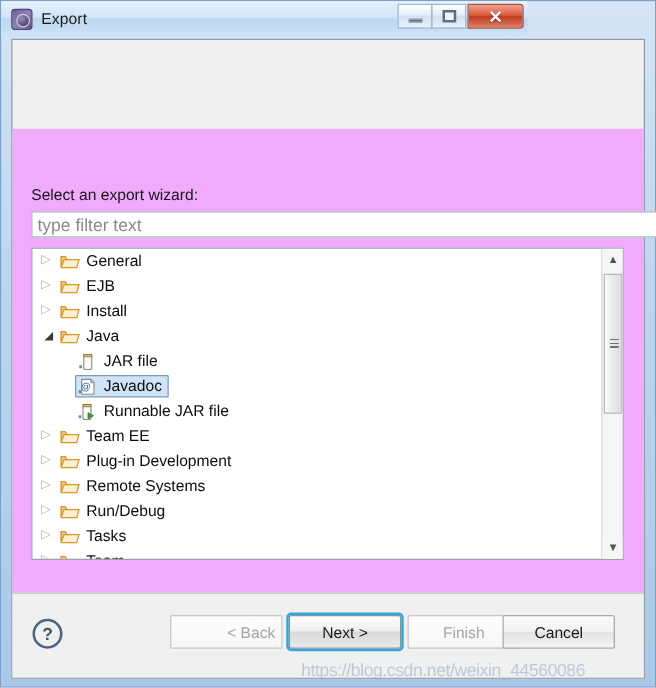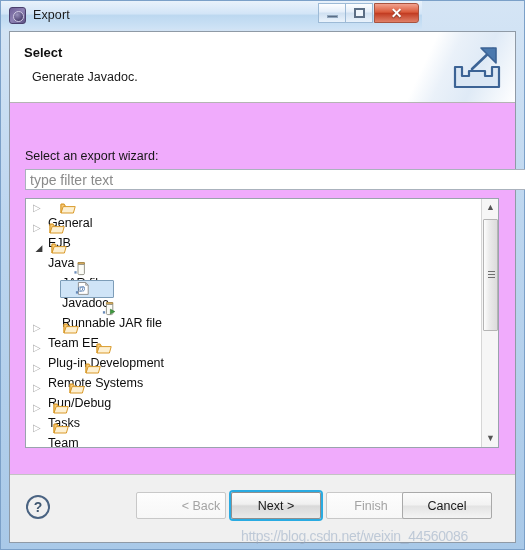--- a/index.html
+++ b/index.html
@@ -177,21 +177,21 @@
 
   .tree-row.selected .sel-wrap {
     background: #cfe4f7;
     border: 1px solid #7d9db8;
     padding: 0 4px 0 1px;
     display: inline-flex; align-items: center;
     height: 18px;
     border-radius: 1px;
   }
   .sel-wrap { display:inline-flex; align-items:center; height:18px; padding: 0 4px 0 1px;
-              border:1px solid transparent;flex-direction:column; }
+              border:1px solid transparent; }
   .row-label { line-height: 16px; }
 
   
   #tree-scroll {
     position: absolute; right: 0; top: 0; width: 17px; height: 248px;
     background: #f6f6f6; border-left: 1px solid #d6d6d6;
   }
   .sb-arrow {
     position:absolute; left:0; width:17px; height:17px;
     display:flex; align-items:center; justify-content:center;
@@ -272,30 +272,20 @@
         <div class="cap-glyph-max"></div>
       </div>
       <div class="cap-btn close">
         <div class="cap-glyph-close">✕</div>
       </div>
     </div>
   </div>
 
   <div id="client">
 
-    <div id="banner">
-      <div id="banner-art"></div>
-      <div id="banner-title">Select</div>
-      <div id="banner-sub">Generate Javadoc.</div>
-      <svg id="banner-icon" viewBox="0 0 52 50">
-        <path d="M4 24 L4 44 L48 44 L48 24 L41 24 L41 33 L34 33 L34 28 L18 28 L18 33 L11 33 L11 24 Z" fill="#dbe7f4" stroke="#3c6395" stroke-width="2.2" stroke-linejoin="round"></path>
-        <path d="M21 26 L42 6" stroke="#3c6395" stroke-width="2.6" stroke-linecap="round"></path>
-        <path d="M30 5 L45 5 L45 20 Z" fill="#4b79ae" stroke="#3c6395" stroke-width="1.6" stroke-linejoin="round"></path>
-      </svg>
-    </div>
 
     <div id="body-area">
 
       <div id="wizard-label">Select an export wizard:</div>
 
       <input id="filter-input" type="text" placeholder="type filter text" style="">
 
       <div id="tree-box">
         <div id="tree-viewport">
 
@@ -311,20 +301,30 @@
                 </span>
               </div>
               <div class="tree-row indent-1">
                 <span class="arrow collapsed"></span>
                 <span class="sel-wrap">
                   <span class="folder-ico"><svg width="16" height="14" viewBox="0 0 16 14">
                       <path d="M1 3.2 L1 12 L13.4 12 L15.2 5.6 L5.4 5.6 L4.2 3.2 Z" fill="#fdf0d2" stroke="#d99a2b" stroke-width="1"></path>
                       <path d="M1 3.2 L1 12 L3.2 5.6 L5.4 5.6 L4.2 3.2 Z" fill="#f7c878" stroke="#d99a2b" stroke-width="1"></path>
                     </svg></span>
                   <span class="row-label">EJB</span>
+                </span>
+              </div>
+              <div class="tree-row indent-1">
+                <span class="arrow collapsed"></span>
+                <span class="sel-wrap">
+                  <span class="folder-ico"><svg width="16" height="14" viewBox="0 0 16 14">
+                      <path d="M1 3.2 L1 12 L13.4 12 L15.2 5.6 L5.4 5.6 L4.2 3.2 Z" fill="#fdf0d2" stroke="#d99a2b" stroke-width="1"></path>
+                      <path d="M1 3.2 L1 12 L3.2 5.6 L5.4 5.6 L4.2 3.2 Z" fill="#f7c878" stroke="#d99a2b" stroke-width="1"></path>
+                    </svg></span>
+                  <span class="row-label">Install</span>
                 </span>
               </div>
               <div class="tree-row indent-1">
                 <span class="arrow expanded"></span>
                 <span class="sel-wrap">
                   <span class="folder-ico"><svg width="16" height="14" viewBox="0 0 16 14">
                       <path d="M1 3.2 L1 12 L13.4 12 L15.2 5.6 L5.4 5.6 L4.2 3.2 Z" fill="#fdf0d2" stroke="#d99a2b" stroke-width="1"></path>
                       <path d="M1 3.2 L1 12 L3.2 5.6 L5.4 5.6 L4.2 3.2 Z" fill="#f7c878" stroke="#d99a2b" stroke-width="1"></path>
                     </svg></span>
                   <span class="row-label">Java</span>

